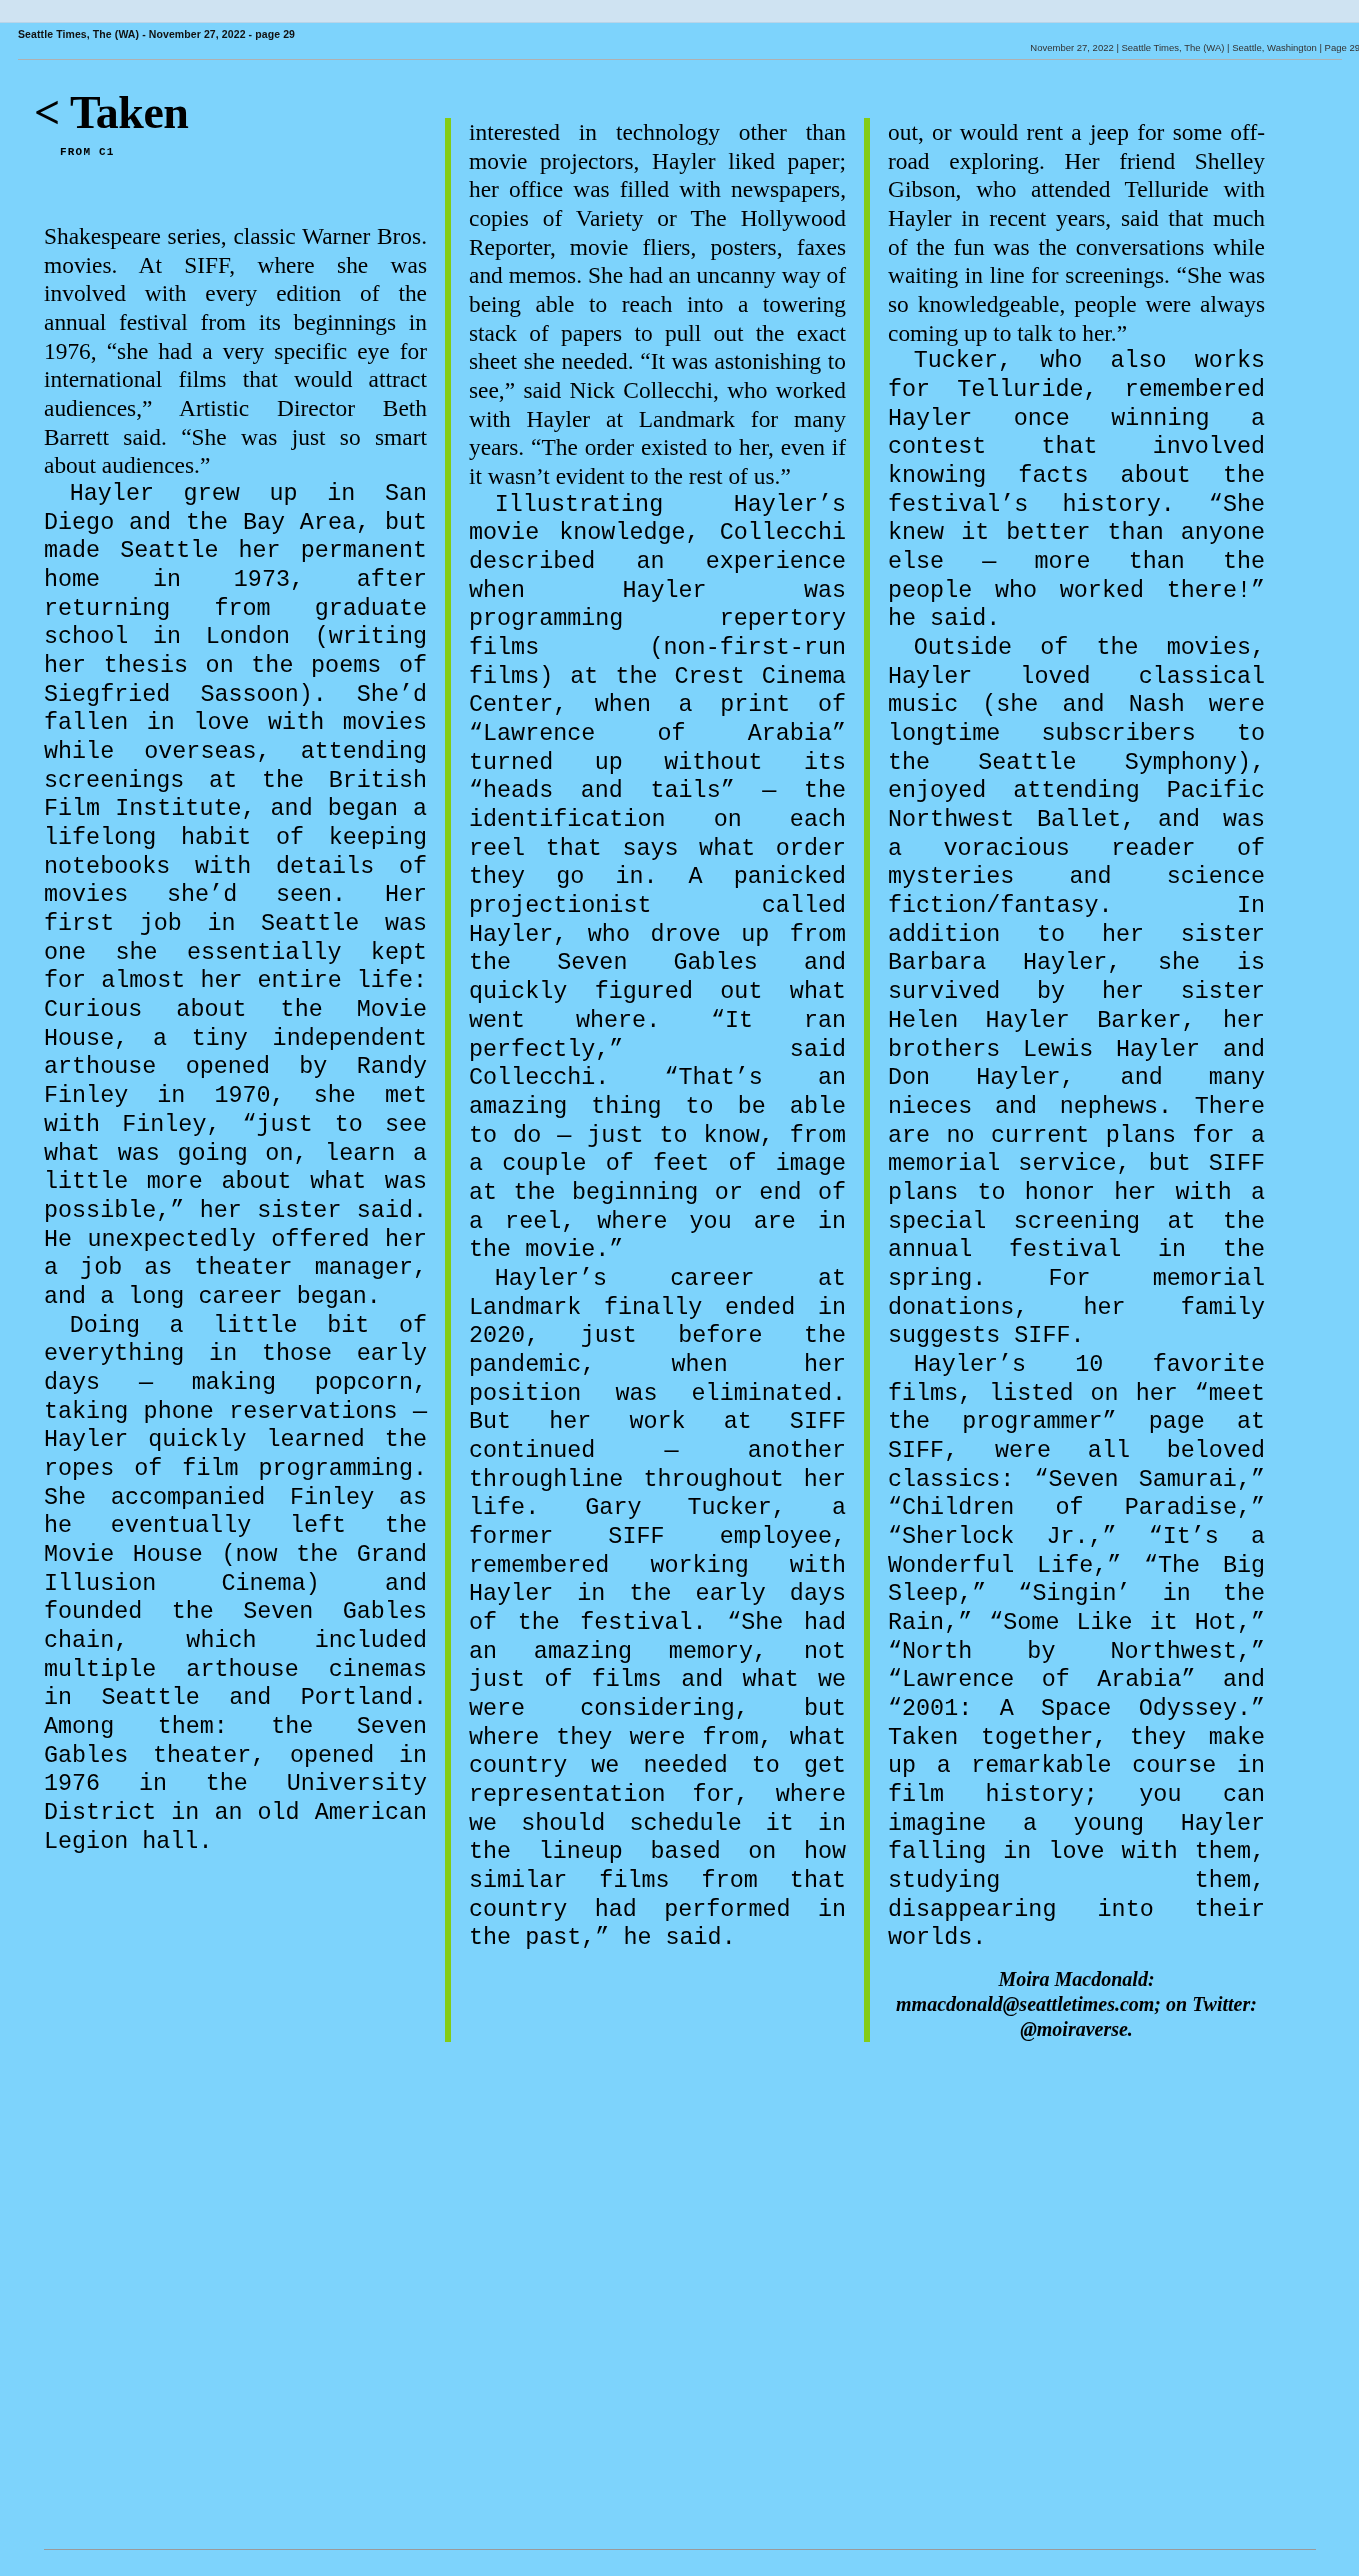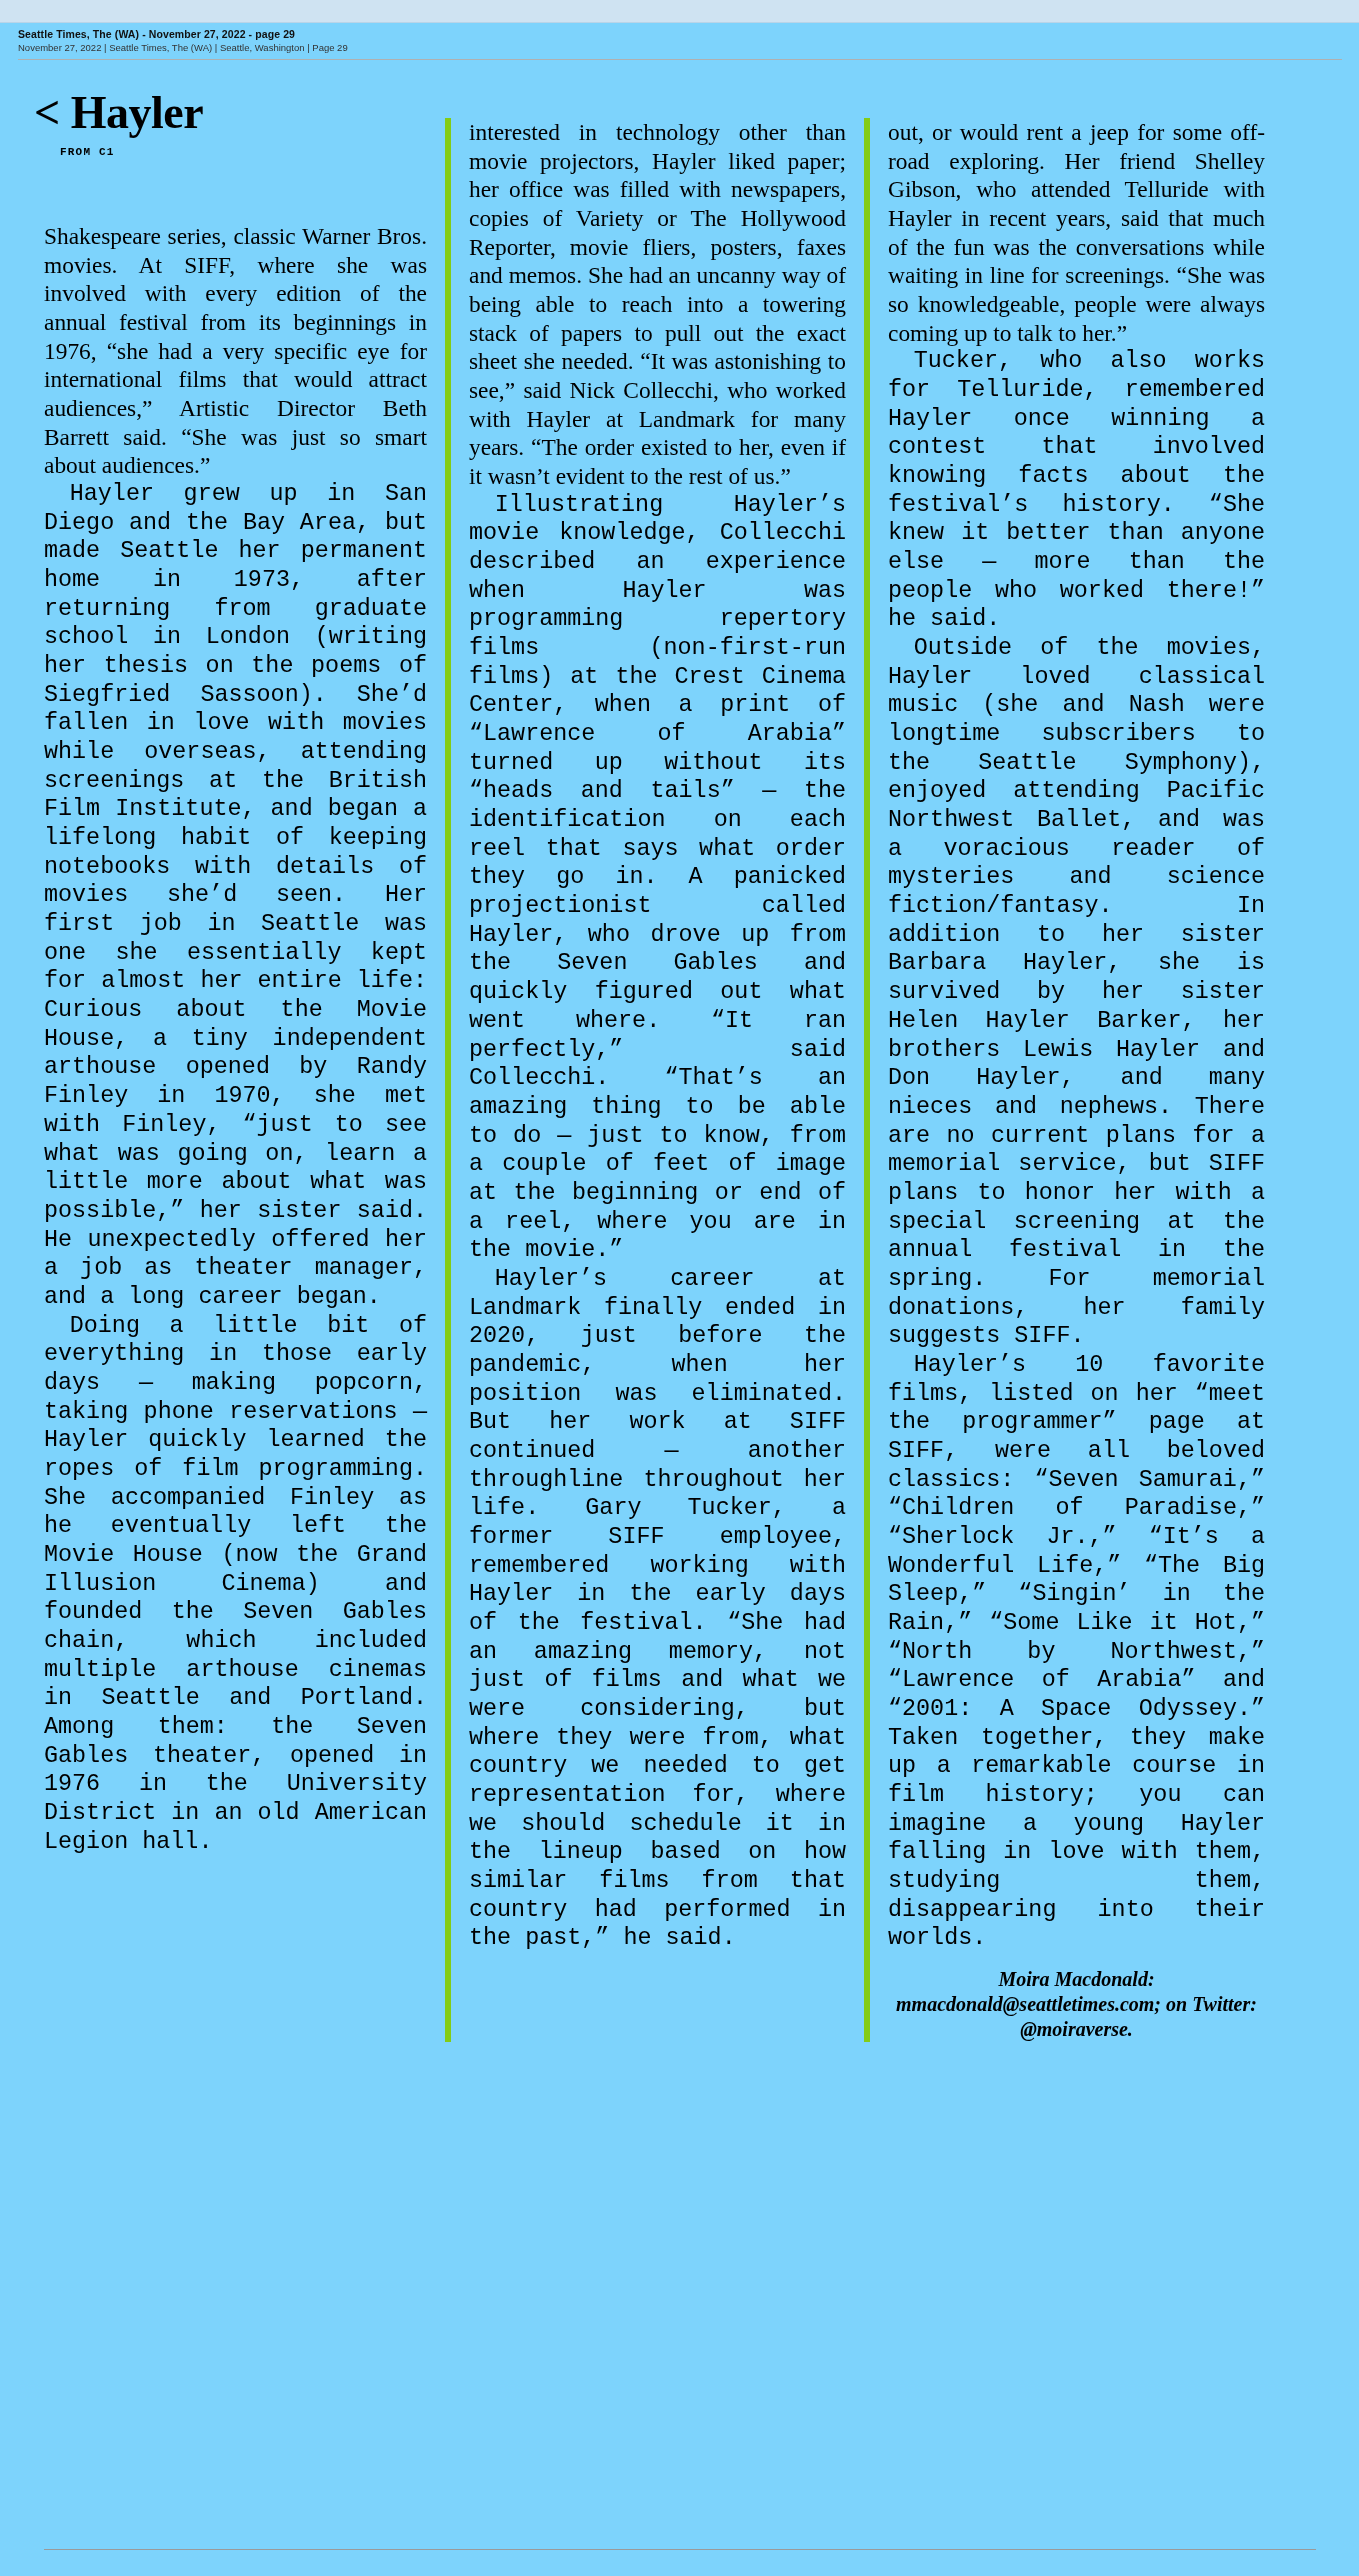--- a/index.html
+++ b/index.html
@@ -34,20 +34,21 @@
     font-weight: bold;
     color: #111;
     padding: 5px 0 0 18px;
     letter-spacing: 0.1px;
   }
   .slug-line2 {
     font-family: "Liberation Sans", sans-serif;
     font-size: 9.5px;
     color: #333;
     padding: 2px 0 6px 18px;
+    text-align: right;
   }
   .rule-top {
     border-top: 1px solid #b0b0b0;
     margin: 0 18px;
   }
   
   .headline-block {
     padding: 30px 0 0 34px;
   }
   .headline {
@@ -129,21 +130,21 @@
 
   <div class="topbar"></div>
 
   <div class="slug-line1">Seattle Times, The (WA) - November 27, 2022 - page 29</div>
   <div class="slug-line2">November 27, 2022 | Seattle Times, The (WA) | Seattle, Washington | Page 29</div>
   <div class="rule-top"></div>
 
   <div class="headline-block">
     <div class="headline">
       <span class="arrow">&lt;</span>
-      <span>Hayler</span>
+      <span>Taken</span>
     </div>
     <div class="jumpline">FROM C1</div>
   </div>
 
   <div class="columns">
 
     <div class="col first">
       <p>Shakespeare series, classic Warner Bros. movies. At SIFF, where she was involved with every edition of the annual festival from its beginnings in 1976, “she had a very specific eye for international films that would attract audiences,” Artistic Director Beth Barrett said. “She was just so smart about audiences.”</p>
       <p>Hayler grew up in San Diego and the Bay Area, but made Seattle her permanent home in 1973, after returning from graduate school in London (writing her thesis on the poems of Siegfried Sassoon). She’d fallen in love with movies while overseas, attending screenings at the British Film Institute, and began a lifelong habit of keeping notebooks with details of movies she’d seen. Her first job in Seattle was one she essentially kept for almost her entire life: Curious about the Movie House, a tiny independent arthouse opened by Randy Finley in 1970, she met with Finley, “just to see what was going on, learn a little more about what was possible,” her sister said. He unexpectedly offered her a job as theater manager, and a long career began.</p>
       <p>Doing a little bit of everything in those early days — making popcorn, taking phone reservations — Hayler quickly learned the ropes of film programming. She accompanied Finley as he eventually left the Movie House (now the Grand Illusion Cinema) and founded the Seven Gables chain, which included multiple arthouse cinemas in Seattle and Portland. Among them: the Seven Gables theater, opened in 1976 in the University District in an old American Legion hall.</p>

